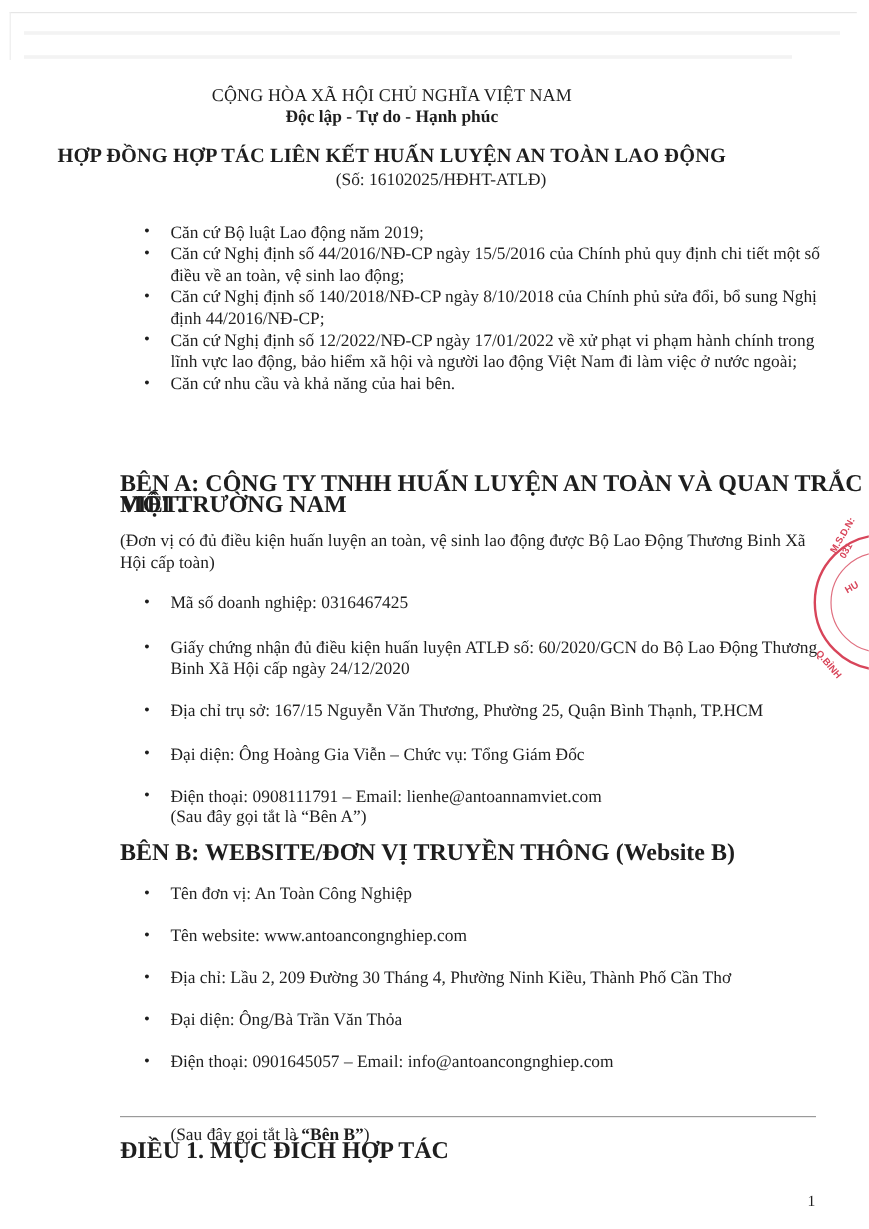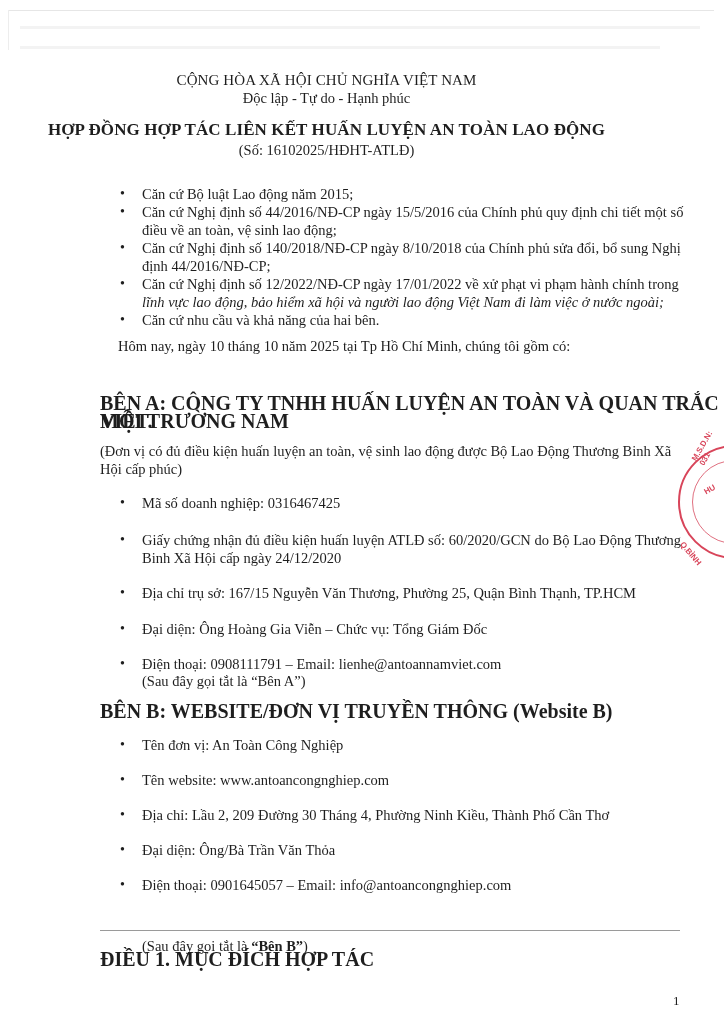--- a/index.html
+++ b/index.html
@@ -10,23 +10,23 @@
     color: #1e1e1e;
     position: relative;
   }
   .page { position: absolute; left: 0; top: 0; width: 724px; height: 1024px; }
   .scan-edge { position: absolute; left: 8px; top: 10px; width: 706px; height: 1px; background: #e6e6e6; }
   .scan-edge-left { position: absolute; left: 8px; top: 10px; width: 1px; height: 40px; background: #ededed; }
   .ghost { position: absolute; left: 20px; height: 3px; background: #f3f3f3; }
 
   .center { position: absolute; left: 0; width: 653px; text-align: center; }
   .nation { top: 72px; font-size: 15px; letter-spacing: 0.1px; }
-  .motto { top: 90px; font-size: 14.5px; font-weight: normal; }
+  .motto { top: 90px; font-size: 14.5px; font-weight: bold; }
   .title { top: 120px; font-size: 17px; font-weight: bold; letter-spacing: 0.1px; }
-  .docno { top: 142px; font-size: 14.5px; }
+  .docno { top: 142px; font-size: 14.5px; padding-left: 41px; }
 
   .txt { position: absolute; font-size: 14.5px; line-height: 18px; }
   .bullet { position: absolute; font-size: 14px; }
   .bold { font-weight: bold; }
   .heading { font-size: 20px; font-weight: bold; }
 
   .hr { position: absolute; left: 100px; width: 580px; height: 1px; background: #9a9a9a; }
   .pagenum { position: absolute; left: 673px; top: 993px; font-size: 13px; }
 
   .stamp {
@@ -48,44 +48,43 @@
   <div class="ghost" style="top:26px;width:680px;"></div>
   <div class="ghost" style="top:46px;width:640px;"></div>
 
   <div class="center nation">CỘNG HÒA XÃ HỘI CHỦ NGHĨA VIỆT NAM</div>
   <div class="center motto">Độc lập - Tự do - Hạnh phúc</div>
   <div class="center title">HỢP ĐỒNG HỢP TÁC LIÊN KẾT HUẤN LUYỆN AN TOÀN LAO ĐỘNG</div>
   <div class="center docno">(Số: 16102025/HĐHT-ATLĐ)</div>
 
   <div>
     <span class="bullet" style="left:120px;top:186px;">•</span>
-    <div class="txt" style="left:142px;top:185px;">Căn cứ Bộ luật Lao động năm 2015;</div>
+    <div class="txt" style="left:142px;top:185px;">Căn cứ Bộ luật Lao động năm 2019;</div>
 
     <span class="bullet" style="left:120px;top:204px;">•</span>
     <div class="txt" style="left:142px;top:203px;">Căn cứ Nghị định số 44/2016/NĐ-CP ngày 15/5/2016 của Chính phủ quy định chi tiết một số</div>
     <div class="txt" style="left:142px;top:221px;text-align:right;">điều về an toàn, vệ sinh lao động;</div>
 
     <span class="bullet" style="left:120px;top:240px;">•</span>
     <div class="txt" style="left:142px;top:239px;">Căn cứ Nghị định số 140/2018/NĐ-CP ngày 8/10/2018 của Chính phủ sửa đổi, bổ sung Nghị</div>
     <div class="txt" style="left:142px;top:257px;">định 44/2016/NĐ-CP;</div>
 
     <span class="bullet" style="left:120px;top:276px;">•</span>
     <div class="txt" style="left:142px;top:275px;">Căn cứ Nghị định số 12/2022/NĐ-CP ngày 17/01/2022 về xử phạt vi phạm hành chính trong</div>
-    <div class="txt" style="left:142px;top:293px;font-style:italic;">lĩnh vực lao động, bảo hiểm xã hội và người lao động Việt Nam đi làm việc ở nước ngoài;</div>
+    <div class="txt" style="left:142px;top:293px;">lĩnh vực lao động, bảo hiểm xã hội và người lao động Việt Nam đi làm việc ở nước ngoài;</div>
 
     <span class="bullet" style="left:120px;top:312px;">•</span>
     <div class="txt" style="left:142px;top:311px;">Căn cứ nhu cầu và khả năng của hai bên.</div>
   </div>
 
-  <div class="txt" style="left:118px;top:337px;">Hôm nay, ngày 10 tháng 10 năm 2025 tại Tp Hồ Chí Minh, chúng tôi gồm có:</div>
 
   <div class="txt heading" style="left:100px;top:394px;">BÊN A: CÔNG TY TNHH HUẤN LUYỆN AN TOÀN VÀ QUAN TRẮC MÔI TRƯỜNG NAM</div>
   <div class="txt heading" style="left:100px;top:412px;">VIỆT.</div>
   <div class="txt" style="left:100px;top:442px;font-family:Liberation Serif, serif;">(Đơn vị có đủ điều kiện huấn luyện an toàn, vệ sinh lao động được Bộ Lao Động Thương Binh Xã</div>
-  <div class="txt" style="left:100px;top:460px;">Hội cấp phúc)</div>
+  <div class="txt" style="left:100px;top:460px;">Hội cấp toàn)</div>
 
   <div>
     <span class="bullet" style="left:120px;top:495px;">•</span>
     <div class="txt" style="left:142px;top:494px;">Mã số doanh nghiệp: 0316467425</div>
 
     <span class="bullet" style="left:120px;top:532px;">•</span>
     <div class="txt" style="left:142px;top:531px;">Giấy chứng nhận đủ điều kiện huấn luyện ATLĐ số: 60/2020/GCN do Bộ Lao Động Thương</div>
     <div class="txt" style="left:142px;top:549px;">Binh Xã Hội cấp ngày 24/12/2020</div>
 
     <span class="bullet" style="left:120px;top:585px;">•</span>

